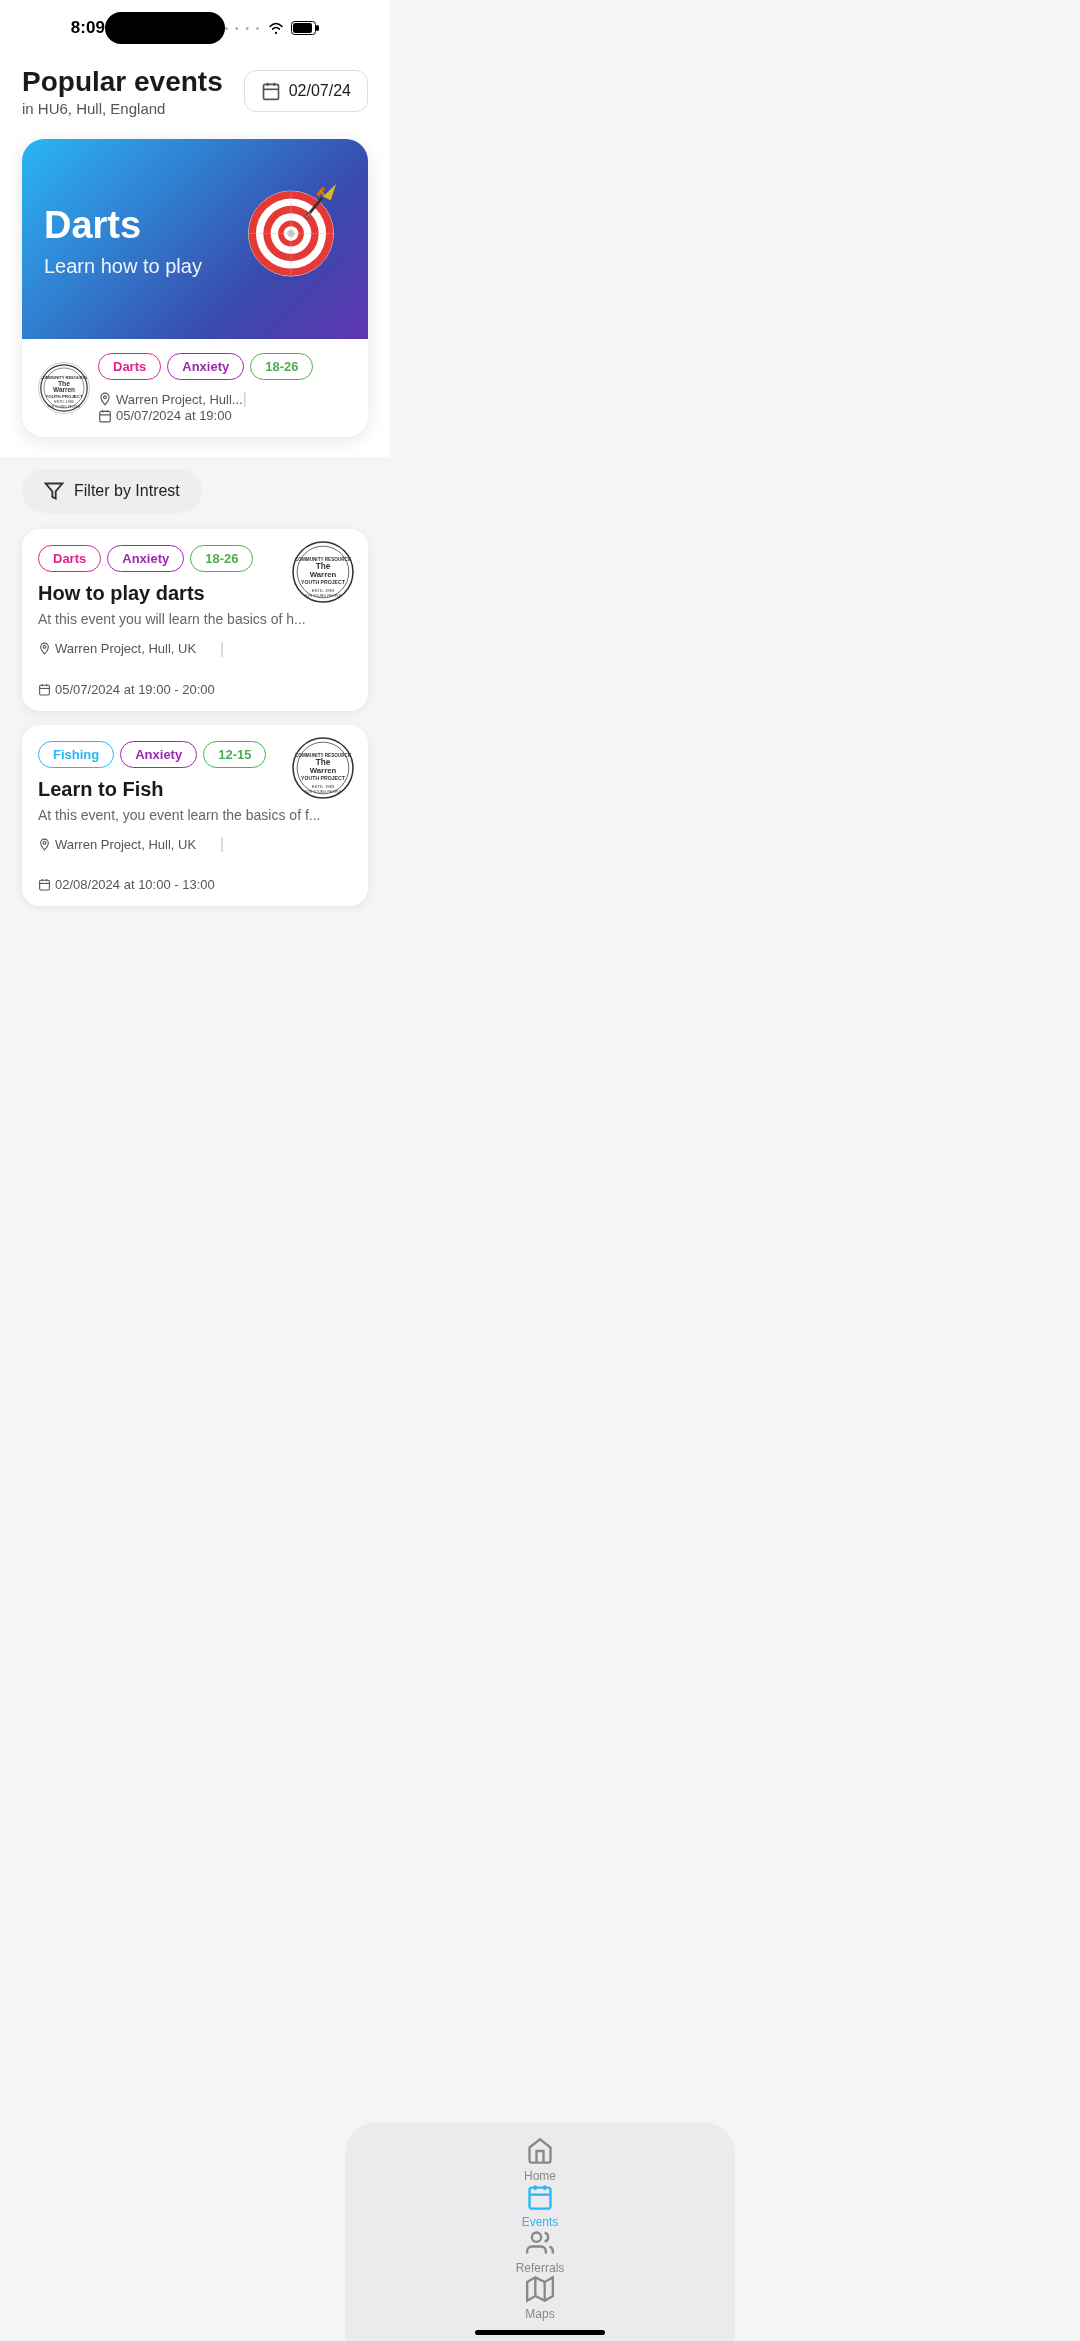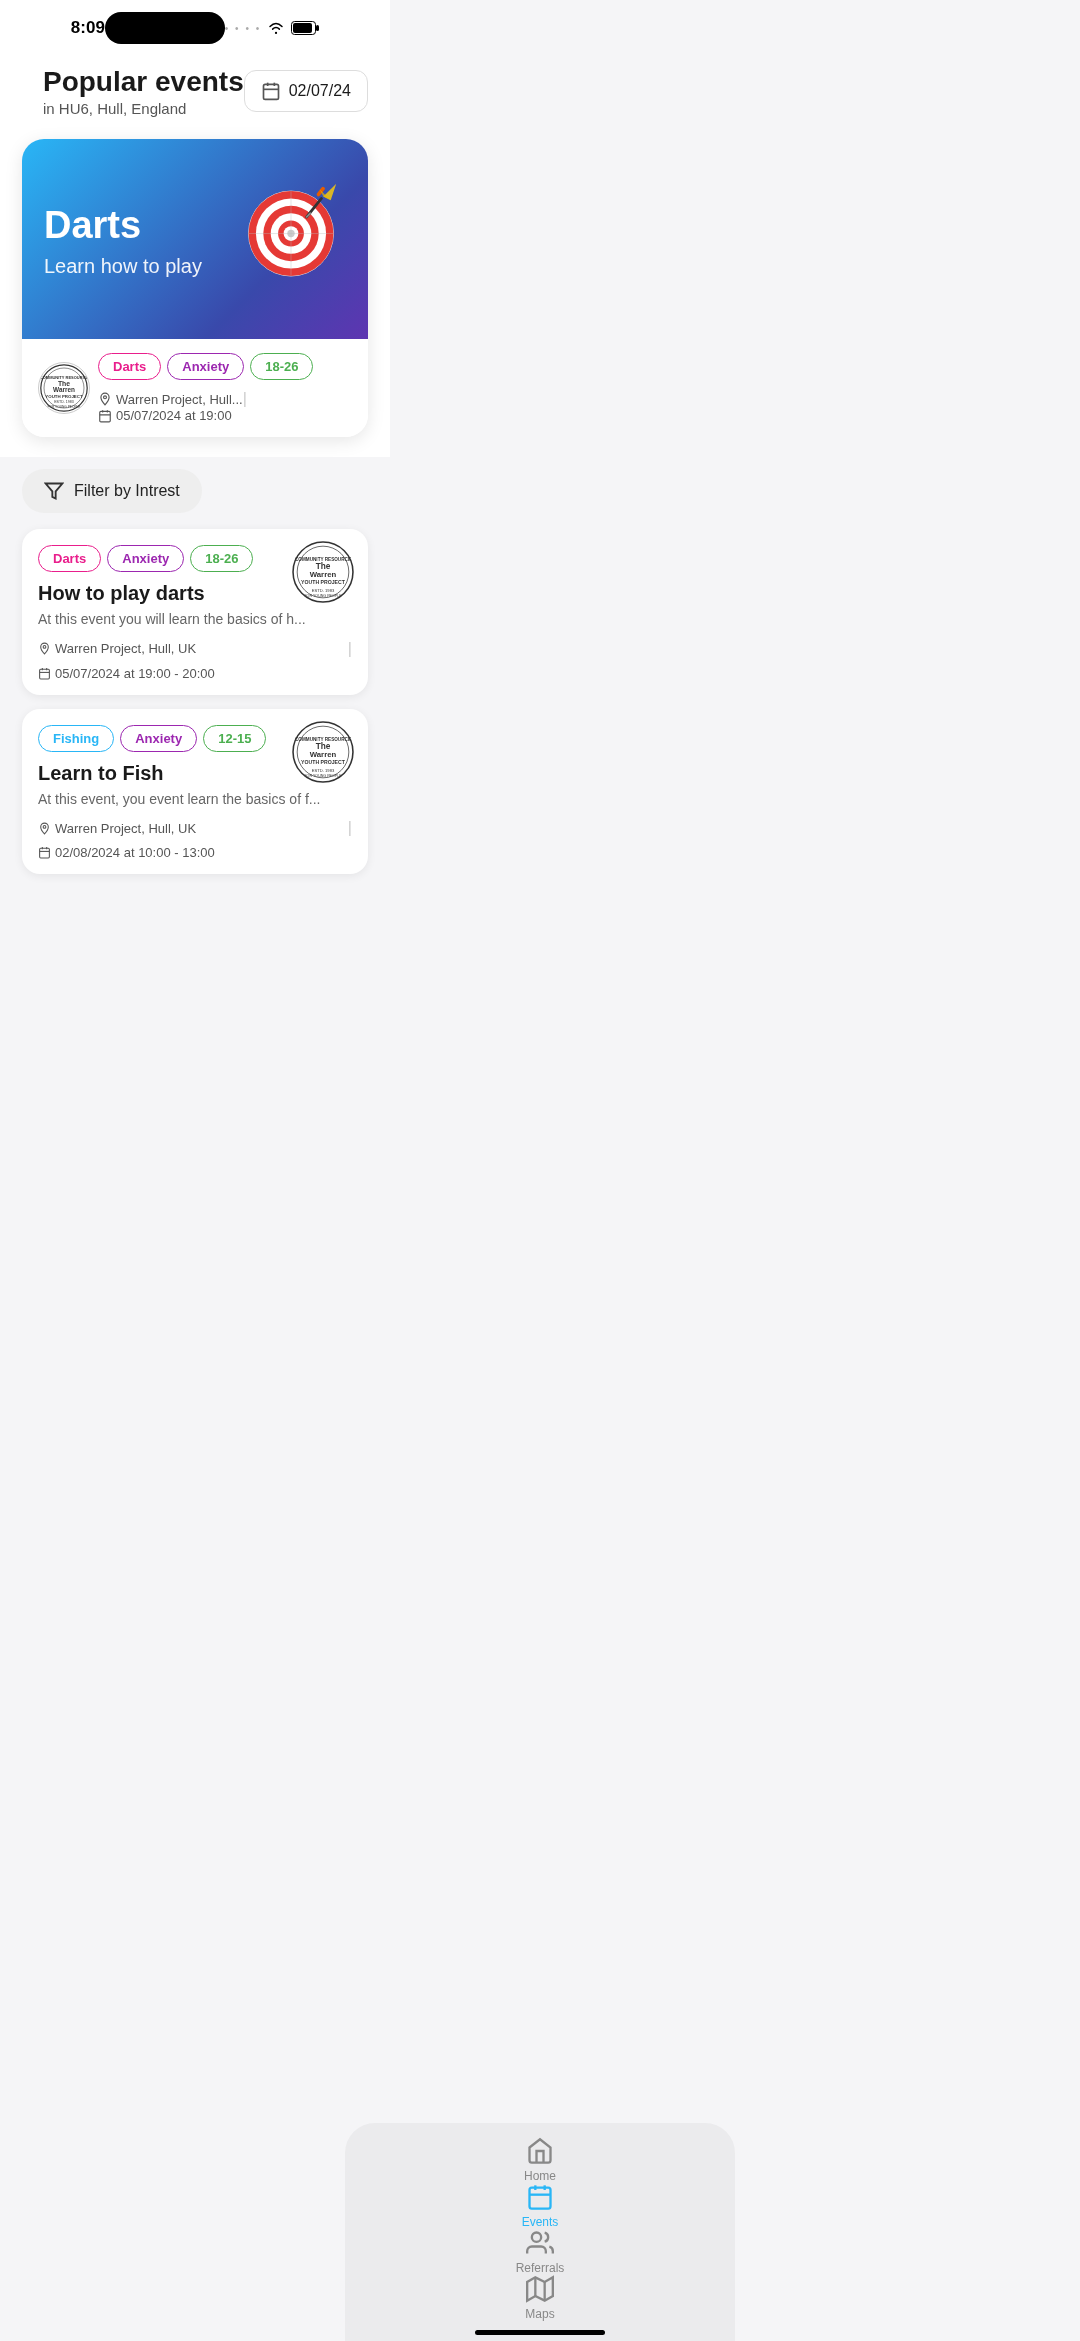--- a/index.html
+++ b/index.html
@@ -36,21 +36,21 @@
       display: flex;
       align-items: center;
       gap: 6px;
     }
 
     
     .header {
       background: #fff;
       padding: 18px 22px 12px 22px;
       display: flex;
-      justify-content: flex-end;
+      justify-content: space-between;
       align-items: flex-start;
     }
     .header-title {
       font-size: 28px;
       font-weight: 800;
       color: #1a1a1a;
       line-height: 1.15;
     }
     .header-subtitle {
       font-size: 15px;
@@ -225,23 +225,22 @@
     }
     .event-card-desc {
       font-size: 14px;
       color: #666;
       margin-bottom: 10px;
       line-height: 1.4;
     }
     .event-card-meta {
       display: flex;
       align-items: center;
-      gap: 8px;
+      gap: 24px;
       flex-wrap: wrap;
-      justify-content: space-between;
     }
     .event-card-meta-item {
       display: flex;
       align-items: center;
       gap: 4px;
       font-size: 13px;
       color: #555;
     }
 
     

